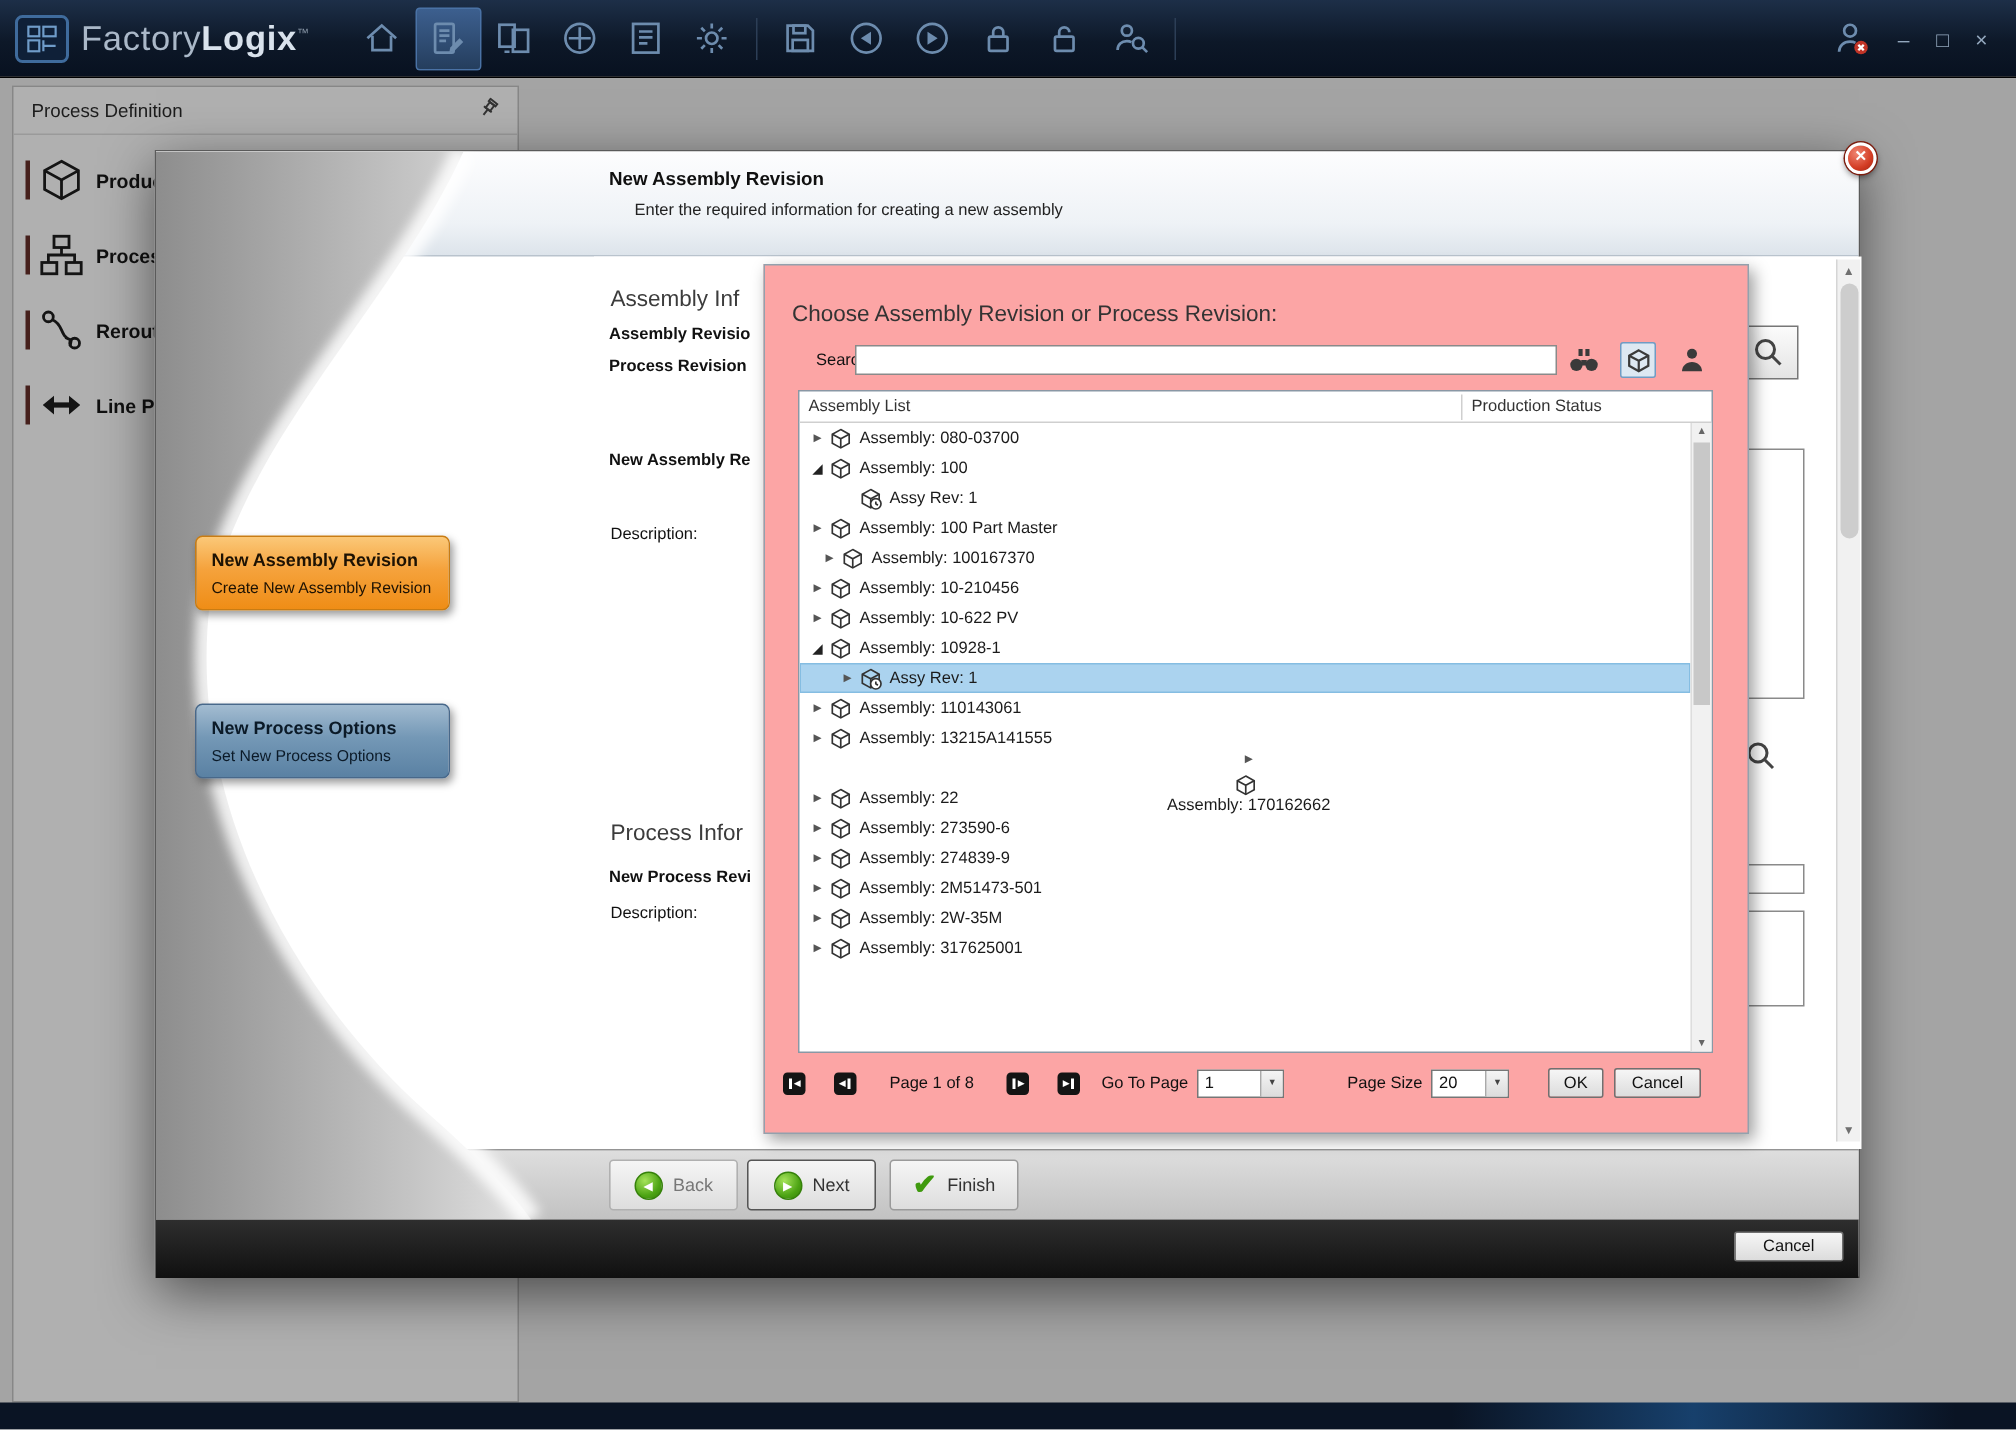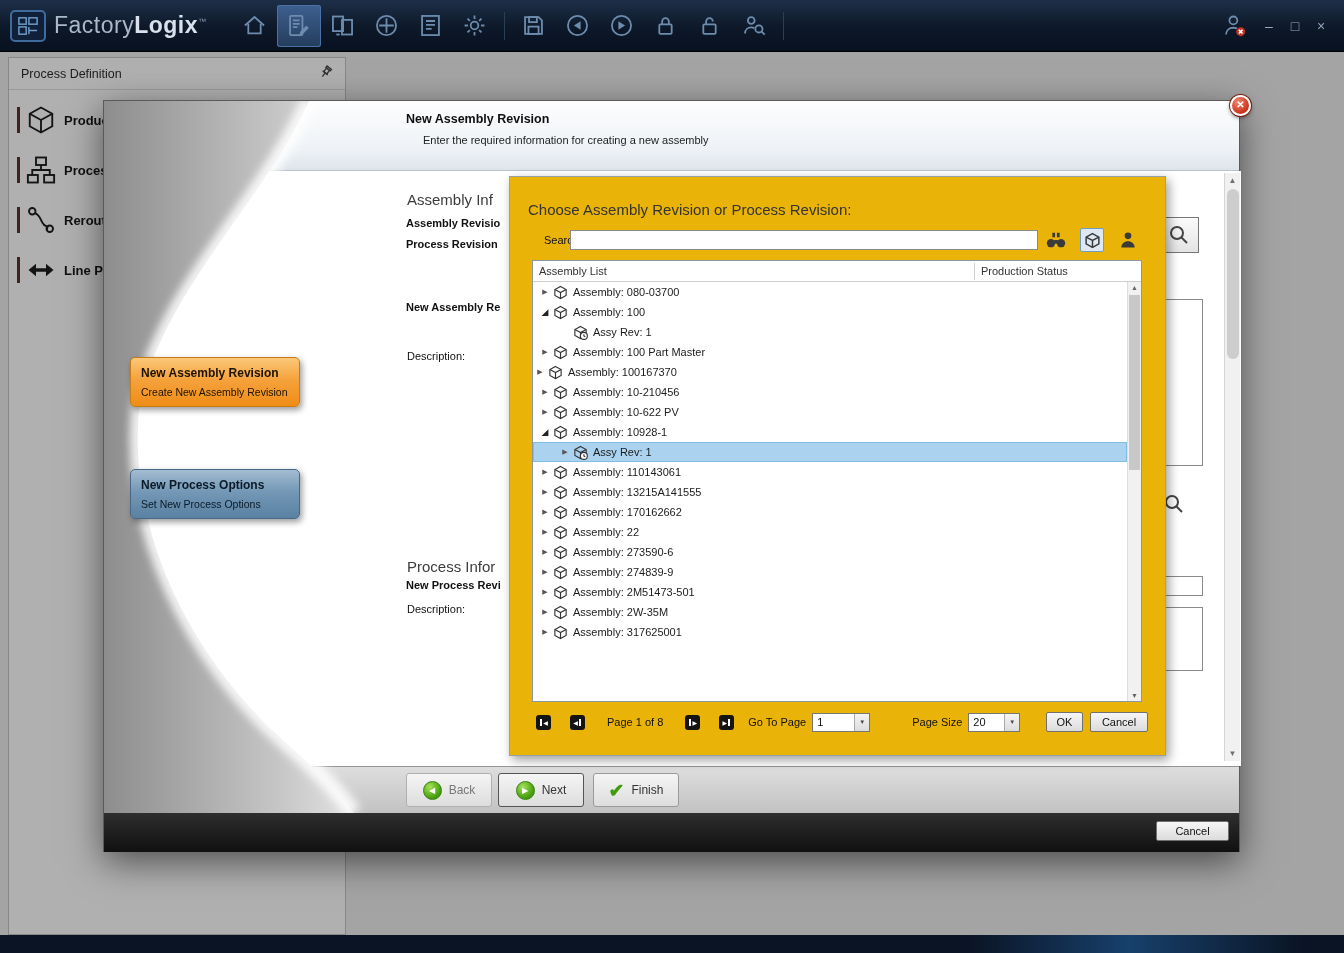--- a/index.html
+++ b/index.html
@@ -76,21 +76,21 @@
     border:1px solid #777; display:flex; align-items:center; justify-content:center; cursor:pointer; }
   .mag svg { stroke:#444; fill:none; stroke-width:2; }
   .vscroll { position:absolute; left:828px; top:2px; width:16px; height:588px; background:#f1f1f1;
     border-left:1px solid #d5d5d5; }
   .vscroll .arr { position:absolute; left:0; width:100%; text-align:center; font-size:8px; color:#707070; }
   .vscroll .arr.up { top:3px; } .vscroll .arr.dn { bottom:3px; }
   .vscroll .thumb { position:absolute; left:2px; top:16px; width:12px; height:170px; background:#cdcdcd; border-radius:6px; }
 
   
   .popup { position:absolute; left:405px; top:75px; width:657px; height:580px;
-    background:#eab308; border:1px solid #93a1ad; box-shadow:3px 4px 10px rgba(0,0,0,.38); z-index:50; }
+    background:#fca5a5; border:1px solid #93a1ad; box-shadow:3px 4px 10px rgba(0,0,0,.38); z-index:50; }
   .pp-title { position:absolute; left:18px; top:24px; font-size:15px; color:#333; }
   .pp-search-label { position:absolute; left:22px; top:57px; font-size:11px; color:#111;margin-left:12px; }
   .pp-input { position:absolute; left:60px; top:53px; width:468px; height:20px; border:1px solid #8a8a8a;
     background:#fff; font-size:11px; padding:0 4px; font-family:"Liberation Sans",sans-serif; }
   .pp-tool { position:absolute; top:51px; width:24px; height:24px; display:flex; align-items:center;
     justify-content:center; cursor:pointer; }
   .pp-tool.binocular { left:534px; }
   .pp-tool.cube-toggle { left:570px; border:1px solid #6f9cc4; background:#dde8f2; border-radius:2px; }
   .pp-tool.person { left:606px; }
   .pp-tool svg .fill { fill:#3a3a3a; stroke:none; }
@@ -109,21 +109,21 @@
   .expander { width:14px; text-align:center; font-size:7px; color:#555; flex:0 0 14px; }
   .expander.open { font-size:9px; color:#222; }
   .row-icon { width:15px; height:15px; margin:0 5px 0 1px; flex:0 0 15px; }
   .row-icon path, .row-icon circle { stroke:#333; fill:none; stroke-width:1.2; }
   .row-icon .wfill { fill:#fff; }
   .list-scroll { position:absolute; right:0; top:21px; bottom:0; width:14px; background:#f1f1f1; border-left:1px solid #ddd; }
   .list-scroll .arr { position:absolute; left:0; width:100%; text-align:center; font-size:7px; color:#666; }
   .list-scroll .arr.up { top:2px; } .list-scroll .arr.dn { bottom:2px; }
   .list-scroll .thumb { position:absolute; left:1px; top:13px; width:11px; height:175px; background:#c8c8c8; }
 
-  .pager { position:absolute; left:26px; top:533px; width:612px; height:24px; display:flex; align-items:center; }
+  .pager { position:absolute; left:12px; top:533px; width:612px; height:24px; display:flex; align-items:center; }
   .nav-sq { width:15px; height:15px; background:#141414; border-radius:3px; color:#fff; font-size:6px;
     display:flex; align-items:center; justify-content:center; cursor:pointer; }
   .nav-sq .bar { width:2px; height:7px; background:#fff; display:inline-block; margin:0 1px; }
   .pager .ptext { font-size:11px; color:#111; margin:0 22px; }
   .pager .plabel { font-size:11px; color:#111;text-align:right; }
   .combo { border:1px solid #767676; background:#fff; height:19px; display:flex; align-items:center; cursor:pointer; }
   .combo .combo-val { flex:1; font-size:11px; padding-left:4px; color:#111; }
   .combo .combo-dd { width:15px; height:100%; background:linear-gradient(180deg,#f4f4f4,#dcdcdc);
     border-left:1px solid #aaa; font-size:6px; color:#444; display:flex; align-items:center; justify-content:center; }
   .btn { background:linear-gradient(180deg,#f6f6f6,#dcdcdc); border:1px solid #707070; border-radius:2px;
@@ -318,21 +318,21 @@
       <div class="dlg-title">New Assembly Revision</div>
       <div class="dlg-sub">Enter the required information for creating a new assembly</div>
     </div>
 
     <div class="content">
       <div class="sec-title" style="left:11px; top:20px">Assembly Inf</div>
       <div class="f-label" style="left:10px; top:46px">Assembly Revisio</div>
       <div class="f-label" style="left:10px; top:67px">Process Revision</div>
       <div class="f-label" style="left:10px; top:130px">New Assembly Re</div>
       <div class="f-label normal" style="left:11px; top:179px">Description:</div>
-      <div class="sec-title" style="left:11px; top:387px">Process Infor</div>
+      <div class="sec-title" style="left:11px; top:376px">Process Infor</div>
       <div class="f-label" style="left:10px; top:408px">New Process Revi</div>
       <div class="f-label normal" style="left:11px; top:432px">Description:</div>
 
       <div class="search-btn mag" style="left:763px; top:46px; width:40px; height:36px">
         <svg width="24" height="24" viewBox="0 0 24 24">
             <circle cx="10" cy="10" r="6"></circle>
             <path d="M14.5 14.5 20 20"></path>
           </svg>
       </div>
       <div class="frag-box" style="left:605px; top:128px; width:202px; height:167px"></div>
@@ -436,21 +436,21 @@
 <span class="row-label">Assy Rev: 1</span>
             </div>
             <div class="tree-row" style="padding-left: 5px;">
               <span class="expander">▶</span>
   <svg class="row-icon" viewBox="0 0 16 16">
     <path d="M8 1.5 L14 4.8 V11.2 L8 14.5 L2 11.2 V4.8 Z"></path>
     <path d="M2 4.8 L8 8 L14 4.8 M8 8 V14.5"></path>
   </svg>
 <span class="row-label">Assembly: 100 Part Master</span>
             </div>
-            <div class="tree-row" style="padding-left: 0;">
+            <div class="tree-row" style="padding-left: 13px;">
               <span class="expander">▶</span>
   <svg class="row-icon" viewBox="0 0 16 16">
     <path d="M8 1.5 L14 4.8 V11.2 L8 14.5 L2 11.2 V4.8 Z"></path>
     <path d="M2 4.8 L8 8 L14 4.8 M8 8 V14.5"></path>
   </svg>
 <span class="row-label">Assembly: 100167370</span>
             </div>
             <div class="tree-row" style="padding-left: 5px;">
               <span class="expander">▶</span>
   <svg class="row-icon" viewBox="0 0 16 16">
@@ -494,21 +494,21 @@
 <span class="row-label">Assembly: 110143061</span>
             </div>
             <div class="tree-row" style="padding-left: 5px;">
               <span class="expander">▶</span>
   <svg class="row-icon" viewBox="0 0 16 16">
     <path d="M8 1.5 L14 4.8 V11.2 L8 14.5 L2 11.2 V4.8 Z"></path>
     <path d="M2 4.8 L8 8 L14 4.8 M8 8 V14.5"></path>
   </svg>
 <span class="row-label">Assembly: 13215A141555</span>
             </div>
-            <div class="tree-row" style="padding-left: 5px;">
+            <div class="tree-row" style="padding-left: 5px; flex-direction: column;">
               <span class="expander">▶</span>
   <svg class="row-icon" viewBox="0 0 16 16">
     <path d="M8 1.5 L14 4.8 V11.2 L8 14.5 L2 11.2 V4.8 Z"></path>
     <path d="M2 4.8 L8 8 L14 4.8 M8 8 V14.5"></path>
   </svg>
 <span class="row-label">Assembly: 170162662</span>
             </div>
             <div class="tree-row" style="padding-left: 5px;">
               <span class="expander">▶</span>
   <svg class="row-icon" viewBox="0 0 16 16">

